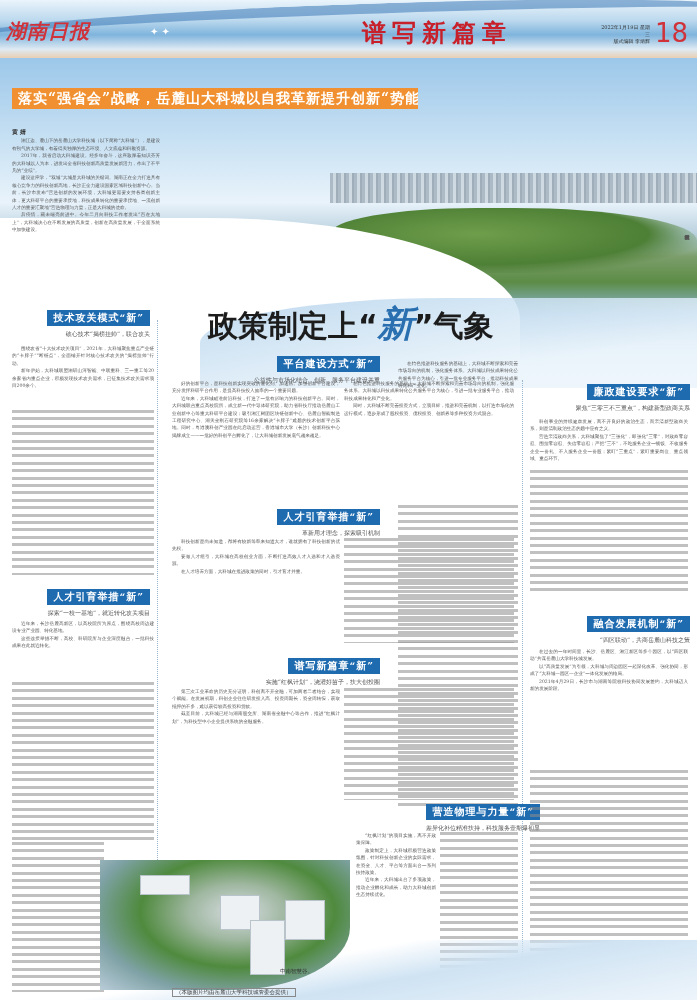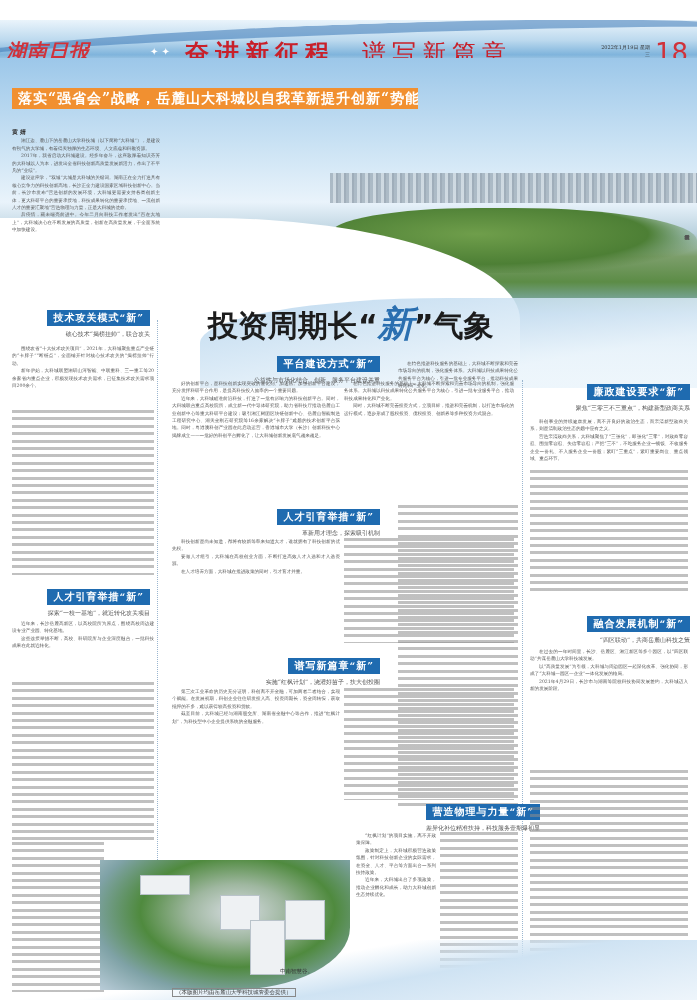--- a/index.html
+++ b/index.html
@@ -1,23 +1,23 @@
 <!DOCTYPE html>
 <html><head>
 <meta charset="utf-8">
 <style>
   * { margin:0; padding:0; box-sizing:border-box; }
   body { width:697px; height:1000px; overflow:hidden; background:#fff; font-family:"DejaVu Serif", serif; color:#333; position:relative; }
   .masthead { position:absolute; left:0; top:0; width:697px; height:58px;
-    background: linear-gradient(180deg,#eaf4fb 0%, #bcd9ee 35%, #7fb4dc 60%, #dfeaf3 85%, #e8cfb3 100%); overflow:hidden;margin-top:20px; }
+    background: linear-gradient(180deg,#eaf4fb 0%, #bcd9ee 35%, #7fb4dc 60%, #dfeaf3 85%, #e8cfb3 100%); overflow:hidden; }
   .masthead .swoosh { position:absolute; left:-40px; top:4px; width:800px; height:40px; border-radius:50%;
     border-top:10px solid #3d7ab8; transform:rotate(-2deg); opacity:.55; }
   .masthead .logo { position:absolute; left:6px; top:18px; font-size:20px; color:#d0323a; font-style:italic; font-weight:bold; letter-spacing:1px; }
   .masthead .slogan1 { position:absolute; left:185px; top:17px; font-size:24px; font-weight:bold; color:#c8202a; letter-spacing:6px; }
-  .masthead .slogan2 { position:absolute; left:362px; top:17px; font-size:24px; font-weight:normal; color:#c8202a; letter-spacing:6px; }
+  .masthead .slogan2 { position:absolute; left:362px; top:17px; font-size:24px; font-weight:bold; color:#c8202a; letter-spacing:6px; }
   .masthead .birds { position:absolute; left:150px; top:26px; font-size:10px; color:#fff; }
   .masthead .date { position:absolute; left:598px; top:24px; font-size:5px; color:#333; line-height:7px; text-align:right; width:52px; }
   .masthead .pageno { position:absolute; left:655px; top:18px; font-size:26px; color:#d0323a; font-family:"DejaVu Sans", sans-serif; }
   .hero { position:absolute; left:0; top:58px; width:697px; height:320px;
     background: linear-gradient(180deg,#9cc7e9 0%, #cfe5f5 30%, #e9f3fb 45%, #b9d1de 55%, #7c9e6b 62%, #5c8c46 70%, #8fb8da 80%, #e7f1f9 92%, #ffffff 100%); }
   .hero .city { position:absolute; left:330px; top:115px; width:367px; height:30px;
     background: repeating-linear-gradient(90deg,#9aa9b5 0 3px,#c9d3da 3px 6px,#8a98a5 6px 8px); opacity:.75; }
   .hero .hill { position:absolute; left:330px; top:150px; width:367px; height:65px; border-radius:40% 50% 30% 40%;
     background: radial-gradient(ellipse at 40% 40%, #6f9e4b 0%, #4d7f35 55%, rgba(80,130,60,0) 75%); }
   .hero .whitewave { position:absolute; left:0; top:160px; width:520px; height:170px; background:#fff; border-radius:0 60% 0 0; }
@@ -44,21 +44,20 @@
   .campus-wave { position:absolute; left:0; top:940px; width:697px; height:60px;
     background: linear-gradient(170deg, rgba(255,255,255,0) 40%, #cfe3f3 60%, #eef5fb 100%); }
 </style>
 </head>
 <body>
 
 <div class="masthead">
   <div class="swoosh"></div>
   <div class="logo">湖南日报</div>
   <div class="birds">✦ ✦</div>
-  <div class="slogan1">奋进新征程</div>
   <div class="slogan2">谱写新篇章</div>
   <div class="date">
     <div>2022年1月19日  星期三</div>
     <div>版式编辑  李炳辉</div>
   </div>
   <div class="pageno">18</div>
 </div>
 
 <div class="hero">
   <div class="city"></div>
@@ -72,21 +71,21 @@
 
 <div class="col" style="left:12px; top:128px; width:148px;">
   <p class="author">黄 婧</p>
   <p>湘江边、麓山下的岳麓山大学科技城（以下简称“大科城”），是建设有朝气的大学城，有着得天独厚的生态环境、人文底蕴和科教资源。</p>
   <p>2017年，我省启动大科城建设。经多年奋斗，这座敦厚着知识芬芳的大科城以人为本，进发出全省科技创新高质量发展新活力，作出了不平凡的“业绩”。</p>
   <p>建设这座学，“双城”大城是大科城的关键词。湖南正在全力打造具有核心竞争力的科技创新高地，长沙正全力建设国家区域科技创新中心。当前，长沙市发布“营造创新的发展环境，大科城更需要支持各类创新主体，更大科研平台的重要承接地，科技成果转化的重要承接地、一流创新人才的重要汇聚地“营造物理与力量，正是大科城的使命。</p>
   <p>后疫情，藏未端亮前进中。今年二月向科技工作者发出“百在大地上”，大科城决心在不断发展的高质量，创新在高质量发展，于全面系统中加快建设。</p>
 </div>
 
 <div class="main-title">
-  <span>投资周期长“</span><span class="xin">新</span><span>”气象</span>
+  <span>政策制定上“</span><span class="xin">新</span><span>”气象</span>
 </div>
 
 <div class="dotline" style="left:157px; top:320px; height:640px;"></div>
 <div class="dotline" style="left:522px; top:380px; height:600px;"></div>
 
 <div class="sec-head" style="left:20px; top:306px; width:130px;">
   <span class="tag">技术攻关模式“新”</span>
   <div class="sub">破心技术“揭榜挂帅”，联合攻关</div>
 </div>
 <div class="col" style="left:12px; top:345px; width:142px; height:230px; overflow:hidden;">

